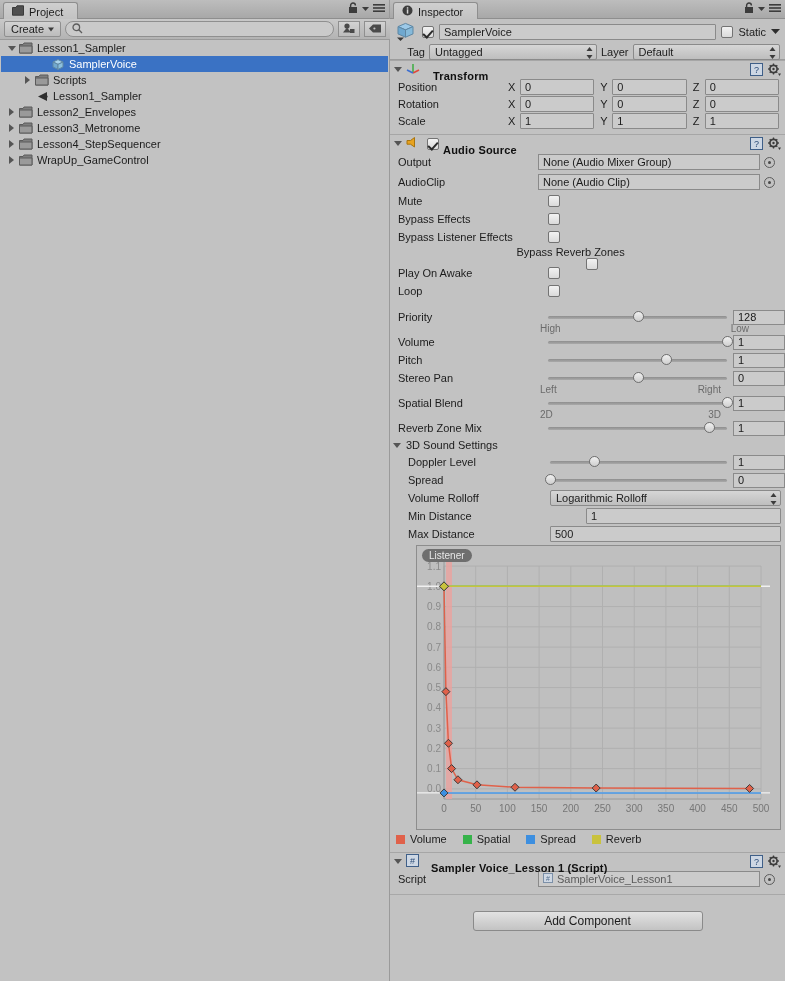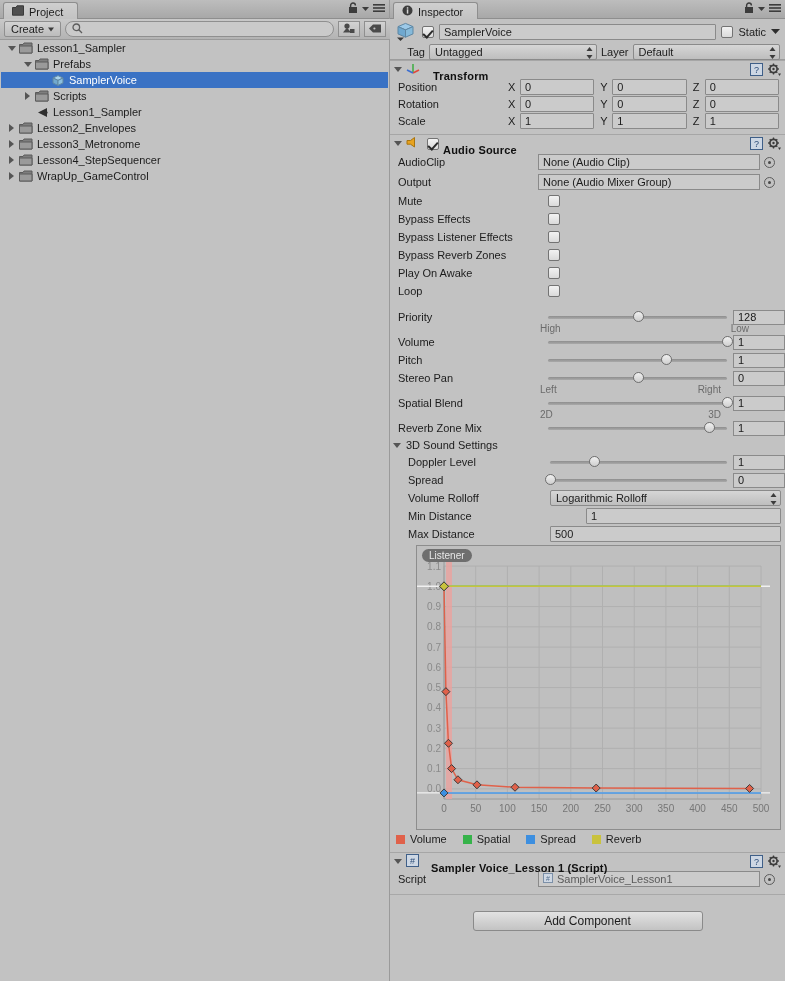--- a/index.html
+++ b/index.html
@@ -273,32 +273,20 @@
             <span class="tri open"></span>
           </span>
           <span class="tree-ico">
             <svg width="14" height="12">
               <path d="M0.5 2.5 L4 2.5 L5 1 L13 1 L13 11 L0.5 11 Z" fill="#7e7e7e" stroke="#5b5b5b"></path>
               <path d="M0.5 4 L13 4 L13 11 L0.5 11 Z" fill="#9a9a9a" stroke="#5b5b5b"></path>
             </svg>
           </span>
           <span>Lesson1_Sampler</span>
         </div>
-        <div class="tree-row" style="padding-left: 20px;">
-          <span class="twisty">
-            <span class="tri open"></span>
-          </span>
-          <span class="tree-ico">
-            <svg width="14" height="12">
-              <path d="M0.5 2.5 L4 2.5 L5 1 L13 1 L13 11 L0.5 11 Z" fill="#7e7e7e" stroke="#5b5b5b"></path>
-              <path d="M0.5 4 L13 4 L13 11 L0.5 11 Z" fill="#9a9a9a" stroke="#5b5b5b"></path>
-            </svg>
-          </span>
-          <span>Prefabs</span>
-        </div>
         <div class="tree-row selected" style="padding-left: 36px;">
           <span class="twisty"></span>
           <span class="tree-ico">
             <svg width="14" height="13">
               <path d="M2 4 L7 1.6 L12 4 L7 6.4 Z" fill="#a9d3ec" stroke="#5f87a3"></path>
               <path d="M2 4 L7 6.4 L7 11.4 L2 9 Z" fill="#72a9cf" stroke="#5f87a3"></path>
               <path d="M12 4 L7 6.4 L7 11.4 L12 9 Z" fill="#8bc0de" stroke="#5f87a3"></path>
             </svg>
           </span>
           <span>SamplerVoice</span>
@@ -540,45 +528,45 @@
                 <circle cx="6.5" cy="6" r="3.6" fill="none" stroke="#3c3c3c" stroke-width="1.7"></circle>
                 <circle cx="6.5" cy="6" r="1.2" fill="#3c3c3c"></circle>
                 <path d="M6.5 0.6 v1.6 M6.5 9.8 v1.6 M1.1 6 h1.6 M10.3 6 h1.6 M2.7 2.2 l1.1 1.1 M9.2 8.7 l1.1 1.1 M10.3 2.2 l-1.1 1.1 M3.8 8.7 l-1.1 1.1" stroke="#3c3c3c" stroke-width="1.3"></path>
                 <path d="M11 10.5 L14 10.5 L12.5 13 Z" fill="#3c3c3c"></path>
               </svg>
           </span>
         </span>
       </div>
 
       <div class="row" style="height:20px;">
+        <span class="name" style="width:140px;">Output</span>
+        <span class="objfield" style="max-width:222px;">None (Audio Mixer Group)</span>
+        <span class="objdot"></span>
+      </div>
+
+      <div class="row" style="height:20px;">
         <span class="name" style="width:140px;">AudioClip</span>
         <span class="objfield" style="max-width:222px;">None (Audio Clip)</span>
-        <span class="objdot"></span>
-      </div>
-
-      <div class="row" style="height:20px;">
-        <span class="name" style="width:140px;">Output</span>
-        <span class="objfield" style="max-width:222px;">None (Audio Mixer Group)</span>
         <span class="objdot"></span>
       </div>
 
       <div id="audio-toggles">
           <div class="row" style="height: 18px;">
             <span class="name" style="width: 150px;">Mute</span>
             <span class="cb"></span>
           </div>
           <div class="row" style="height: 18px;">
             <span class="name" style="width: 150px;">Bypass Effects</span>
             <span class="cb"></span>
           </div>
           <div class="row" style="height: 18px;">
             <span class="name" style="width: 150px;">Bypass Listener Effects</span>
             <span class="cb"></span>
           </div>
-          <div class="row" style="height: 18px;">
+          <div class="row" style="height: 18px; flex-direction: column;">
             <span class="name" style="width: 150px;">Bypass Reverb Zones</span>
             <span class="cb"></span>
           </div>
           <div class="row" style="height: 18px;">
             <span class="name" style="width: 150px;">Play On Awake</span>
             <span class="cb"></span>
           </div>
           <div class="row" style="height: 18px;">
             <span class="name" style="width: 150px;">Loop</span>
             <span class="cb"></span>

